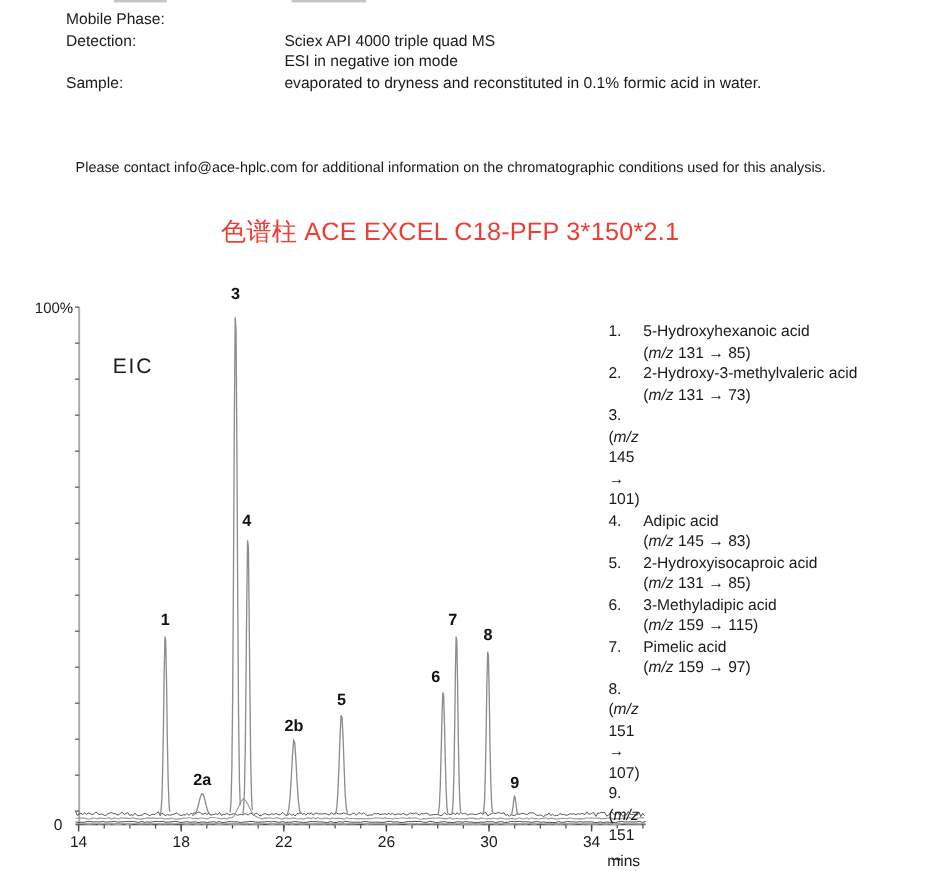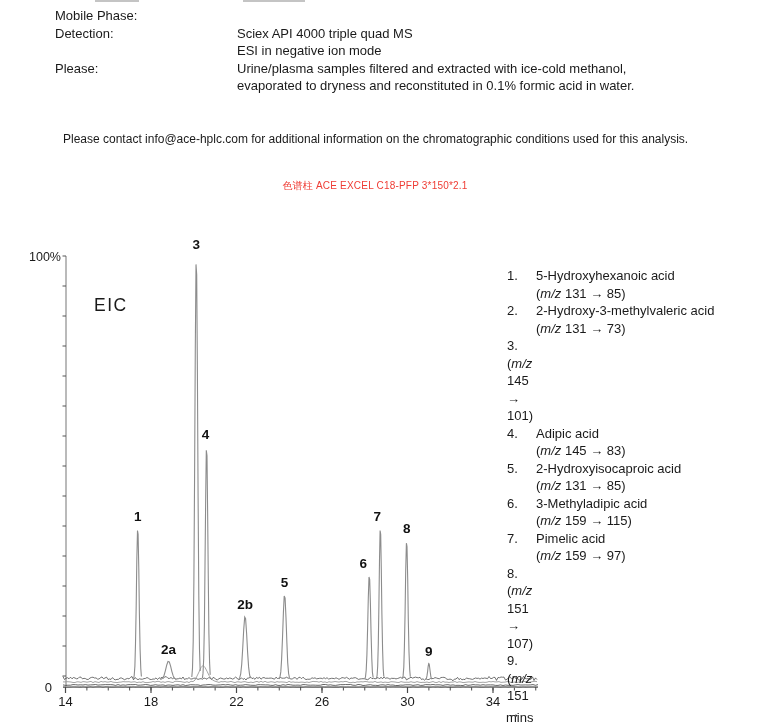--- a/index.html
+++ b/index.html
@@ -9,21 +9,21 @@
   }
   .top-frag{position:absolute;top:0;height:2px;background:#c4c4c4;}
   .frag1{left:95px;width:44px;}
   .frag2{left:243px;width:62px;}
   .specs{position:absolute;left:55px;top:7px;font-size:13px;line-height:17.5px;}
   .srow{display:grid;grid-template-columns:182px auto;}
   .slabel{white-space:nowrap;}
   .svalue div{white-space:nowrap;}
   .contact{position:absolute;left:63px;top:130px;width:706px;margin:0;font-size:12px;line-height:19px;}
   .red-title{position:absolute;left:55px;top:179px;width:640px;text-align:center;
-    font-size:10px;letter-spacing:.2px;}
+    font-size:21px;letter-spacing:.2px;}
   .chart{position:absolute;left:0;top:230px;width:774px;height:496px;}
   .legend{position:absolute;left:507px;top:267px;font-size:13px;line-height:17.5px;}
   .legend-item{display:grid;grid-template-columns:29px auto;}
   .lmz i{font-style:italic;text-align:center;}
 </style>
 </head>
 <body>
 
 <div class="page">
   <div class="top-frag frag1"></div>
@@ -34,23 +34,22 @@
       <div class="slabel">Mobile Phase:</div>
     </div>
     <div class="srow">
       <div class="slabel">Detection:</div>
       <div class="svalue">
         <div>Sciex API 4000 triple quad MS</div>
         <div>ESI in negative ion mode</div>
       </div>
     </div>
     <div class="srow">
-      <div class="slabel">Please:</div>
+      <div class="slabel">Sample:</div>
       <div class="svalue">
-        <div>Urine/plasma samples filtered and extracted with ice-cold methanol,</div>
         <div>evaporated to dryness and reconstituted in 0.1% formic acid in water.</div>
       </div>
     </div>
   </div>
 
   <p class="contact">Please contact info@ace-hplc.com for additional information on the  chromatographic conditions used for this analysis.</p>
 
   <div class="red-title" style="color: rgb(239, 60, 52);">色谱柱 ACE EXCEL C18-PFP 3*150*2.1</div>
 
   <div class="chart" id="chart"><svg width="774" height="496" viewBox="0 0 774 496">

